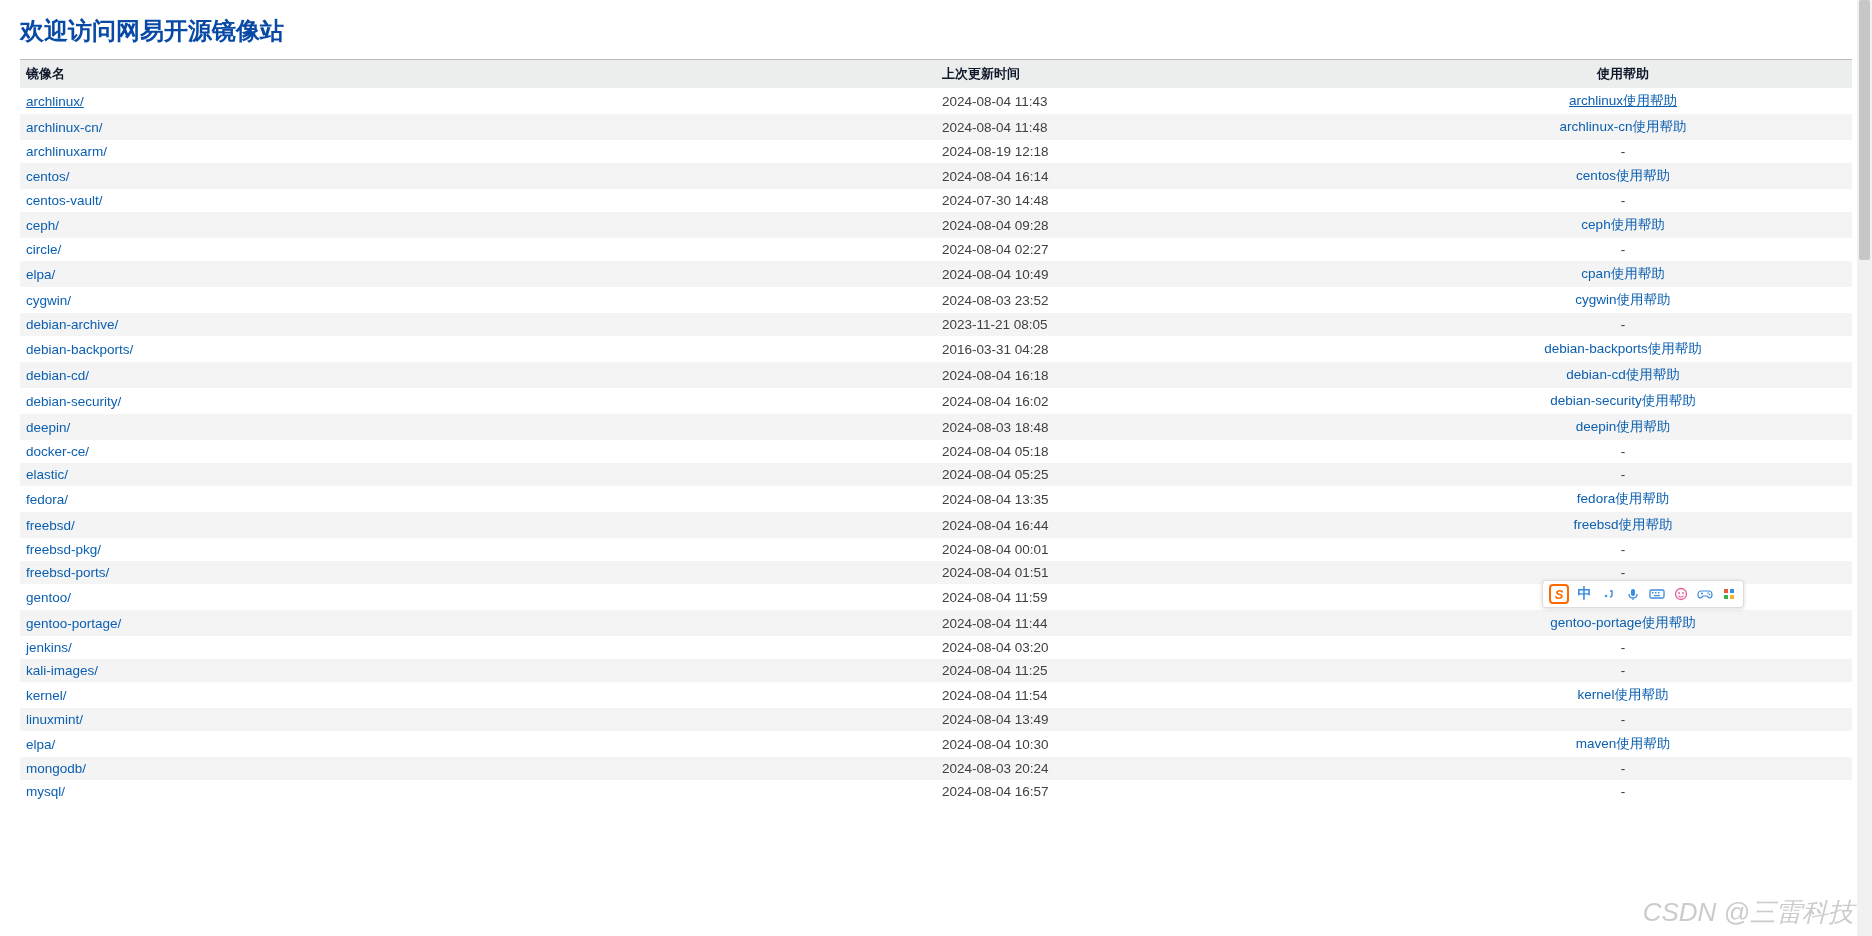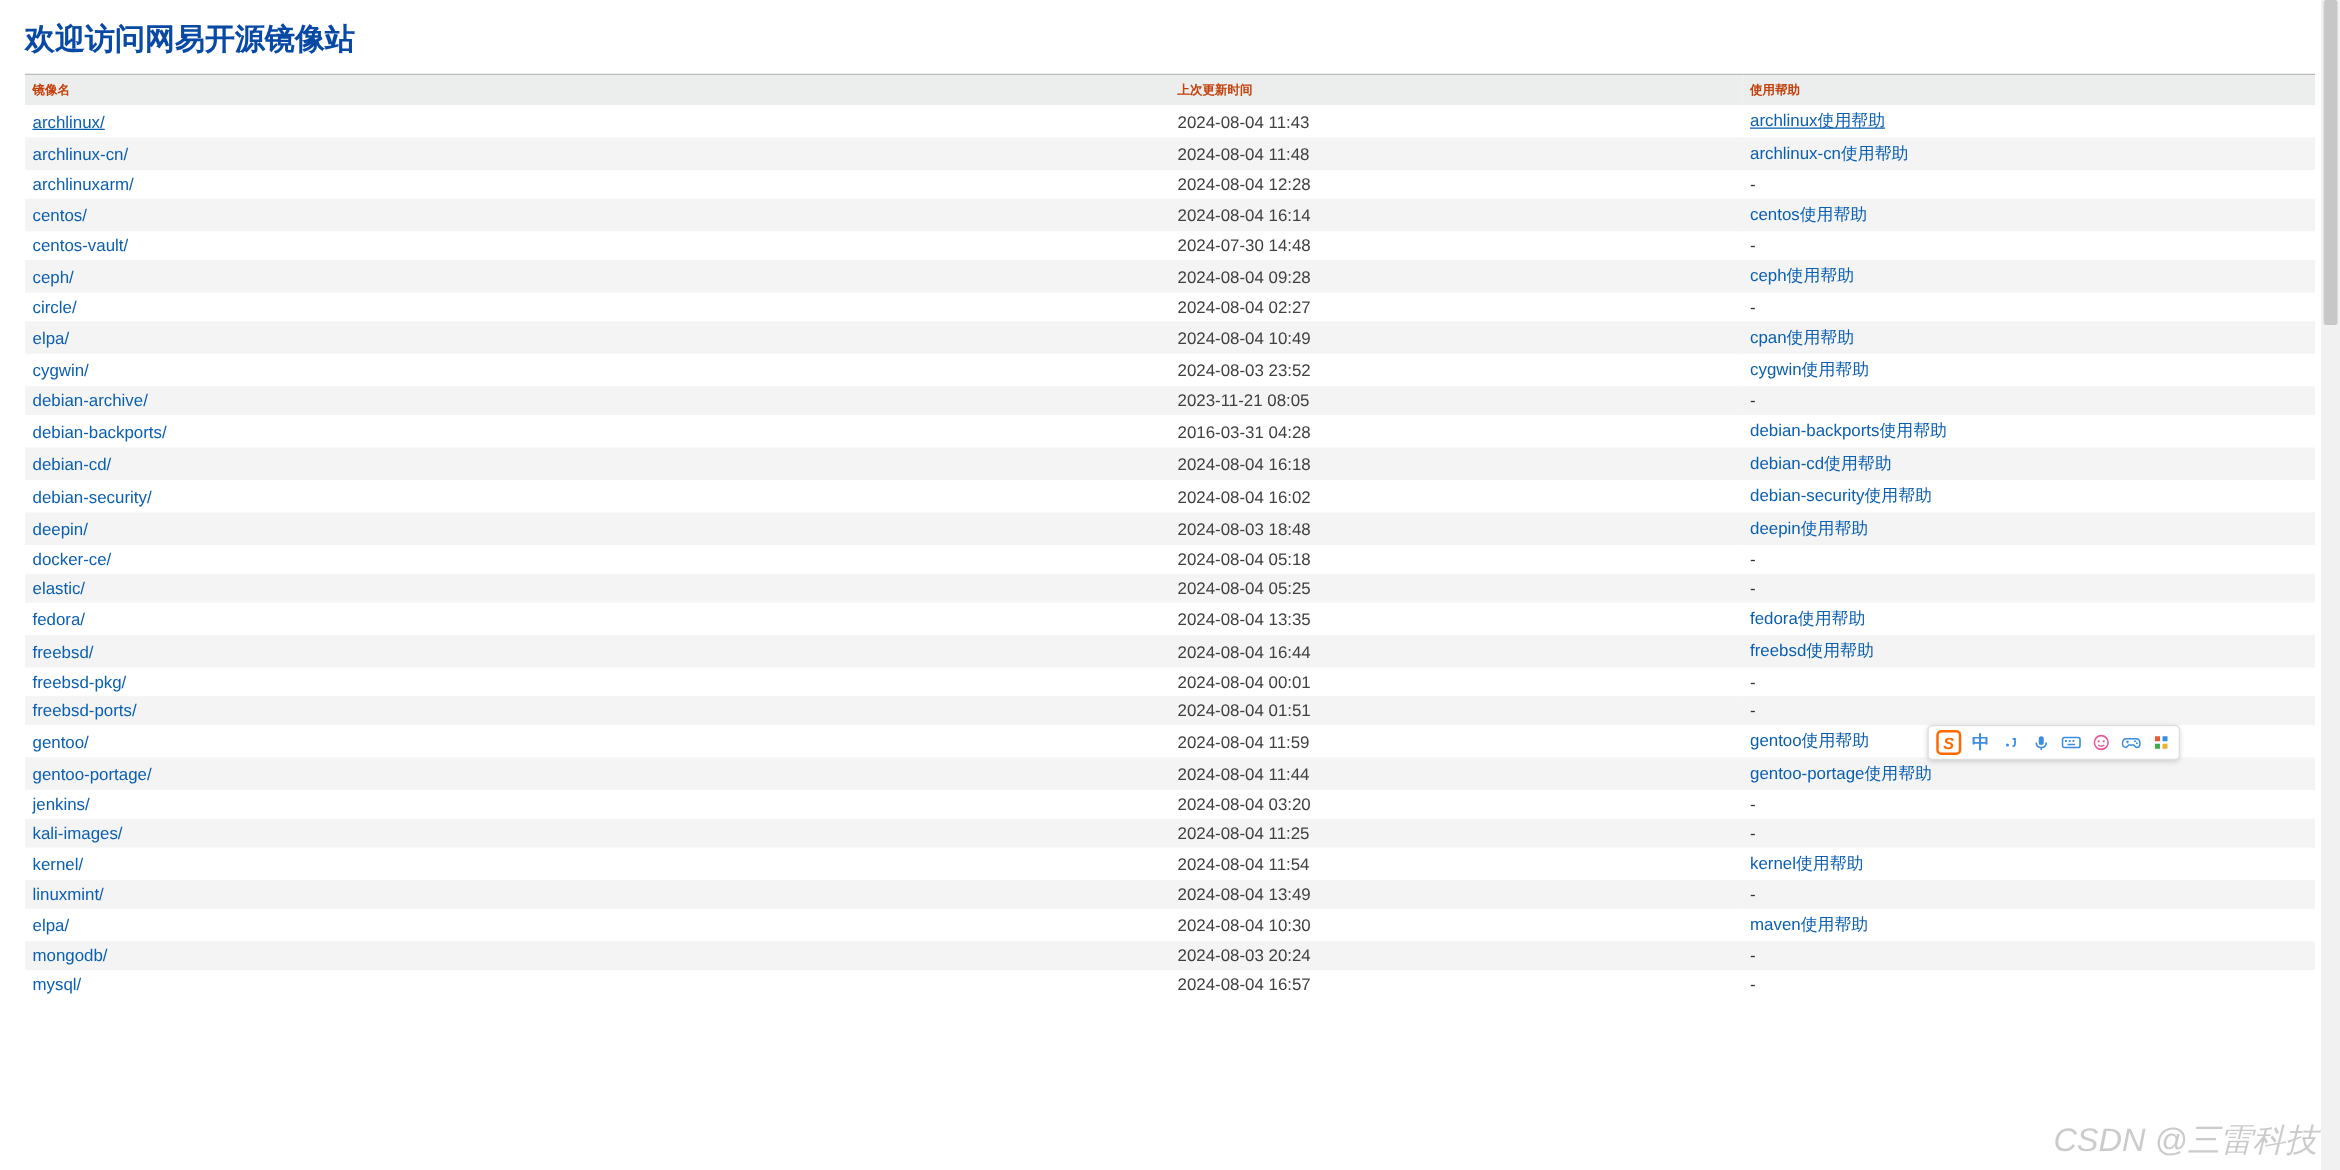--- a/index.html
+++ b/index.html
@@ -25,38 +25,38 @@
       border-collapse: collapse;
       border-top: 1px solid #bbb;
     }
     thead tr {
       background: #eceded;
     }
     th {
       text-align: left;
       font-weight: bold;
       padding: 5px 6px;
-      font-size: 10px;
-      color: #c2410c;
+      font-size: 13px;
+      color: #0f172a;
     }
     tbody tr:nth-child(even) {
       background: #f4f4f5;
     }
     tbody td {
       padding: 4px 6px;
       font-size: 13.5px;
       color: #333;
     }
     td.col-name a, td.col-help a {
       color: #0b5fb0;
       text-decoration: none;
     }
     th.col-name, td.col-name { width: 50%; }
     th.col-time, td.col-time { width: 25%; }
-    th.col-help, td.col-help { width: 25%; }
+    th.col-help, td.col-help { width: 25%; text-align: center; }
     td.col-time { color: #404040; }
     td.col-help.dash { color: #333; }
 
     .ime-toolbar {
       position: absolute;
       top: 580px;
       right: 128px;
       display: flex;
       align-items: center;
       background: #fff;
@@ -137,21 +137,21 @@
           <td class="col-time">2024-08-04 11:43</td>
           <td class="col-help"><a href="#" style="text-decoration: underline;">archlinux使用帮助</a></td>
         </tr>
         <tr>
           <td class="col-name"><a href="#">archlinux-cn/</a></td>
           <td class="col-time">2024-08-04 11:48</td>
           <td class="col-help"><a href="#">archlinux-cn使用帮助</a></td>
         </tr>
         <tr>
           <td class="col-name"><a href="#">archlinuxarm/</a></td>
-          <td class="col-time">2024-08-04 12:28</td>
+          <td class="col-time">2024-08-19 12:18</td>
           <td class="col-help dash">-</td>
         </tr>
         <tr>
           <td class="col-name"><a href="#">centos/</a></td>
           <td class="col-time">2024-08-04 16:14</td>
           <td class="col-help"><a href="#">centos使用帮助</a></td>
         </tr>
         <tr>
           <td class="col-name"><a href="#">centos-vault/</a></td>
           <td class="col-time">2024-07-30 14:48</td>

